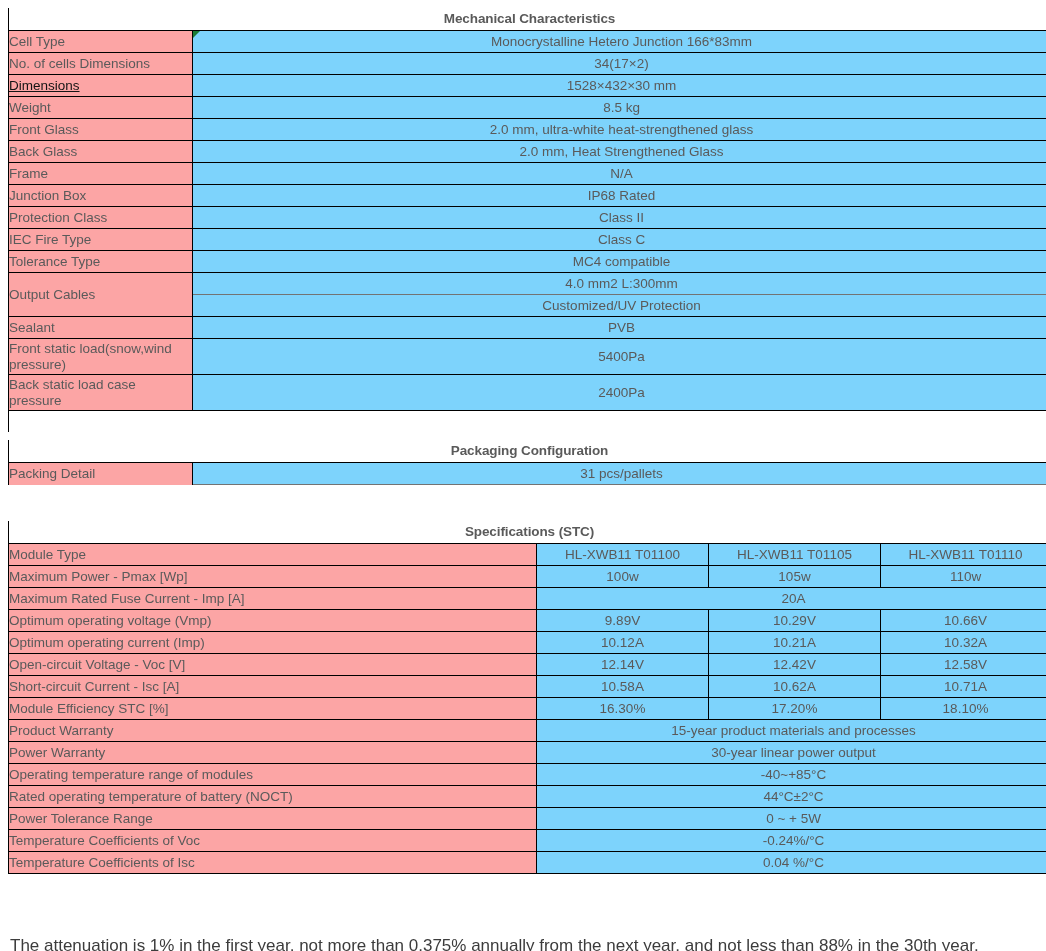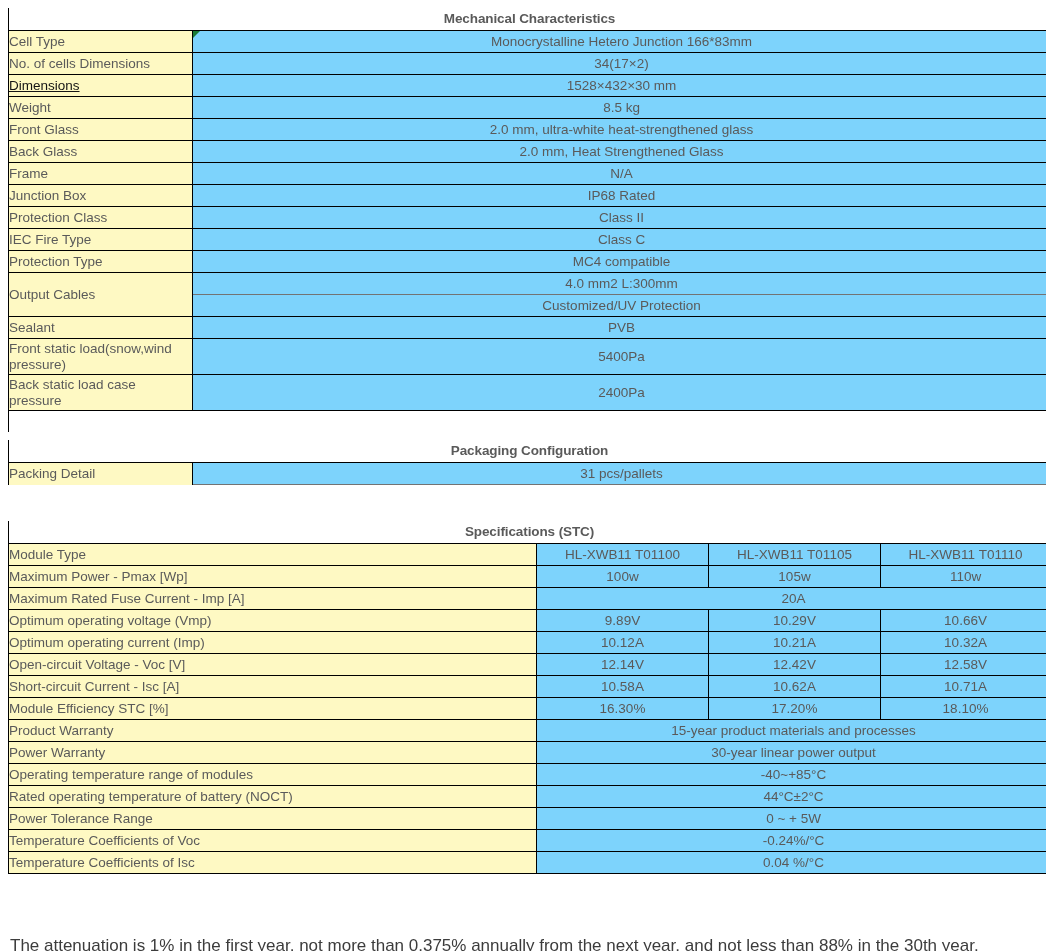--- a/index.html
+++ b/index.html
@@ -47,21 +47,21 @@
     border-left:1.6px solid #000;
     border-right:1.6px solid #000;
     border-top:1.6px solid #000;
     border-bottom:none;
   }
   .spacer{
     height:20px;background:#ffffff;border:none;
   }
 
   td.lbl{
-    background:#fef9c3;
+    background:#fca5a5;
     padding-left:4px;
     border-left:1.6px solid #000;
     border-right:1.6px solid #000;
     border-bottom:1.6px solid #000;
     text-align:left;
   }
   td.lbl.dark{color:#141414;text-decoration:underline;}
   td.val{
     background:#7dd3fc;
     text-align:center;
@@ -158,21 +158,21 @@
         <td class="lbl">Protection Class</td>
         <td class="val" colspan="4">Class II</td>
       </tr>
 
       <tr class="r22">
         <td class="lbl">IEC Fire Type</td>
         <td class="val" colspan="4">Class C</td>
       </tr>
 
       <tr class="r22">
-        <td class="lbl">Protection Type</td>
+        <td class="lbl">Tolerance Type</td>
         <td class="val" colspan="4">MC4 compatible</td>
       </tr>
 
       <tr class="r22">
         <td class="lbl" rowspan="2">Output Cables</td>
         <td class="val faintb" colspan="4">4.0 mm2  L:300mm</td>
       </tr>
       <tr class="r22">
         <td class="val" colspan="4">Customized/UV Protection</td>
       </tr>

